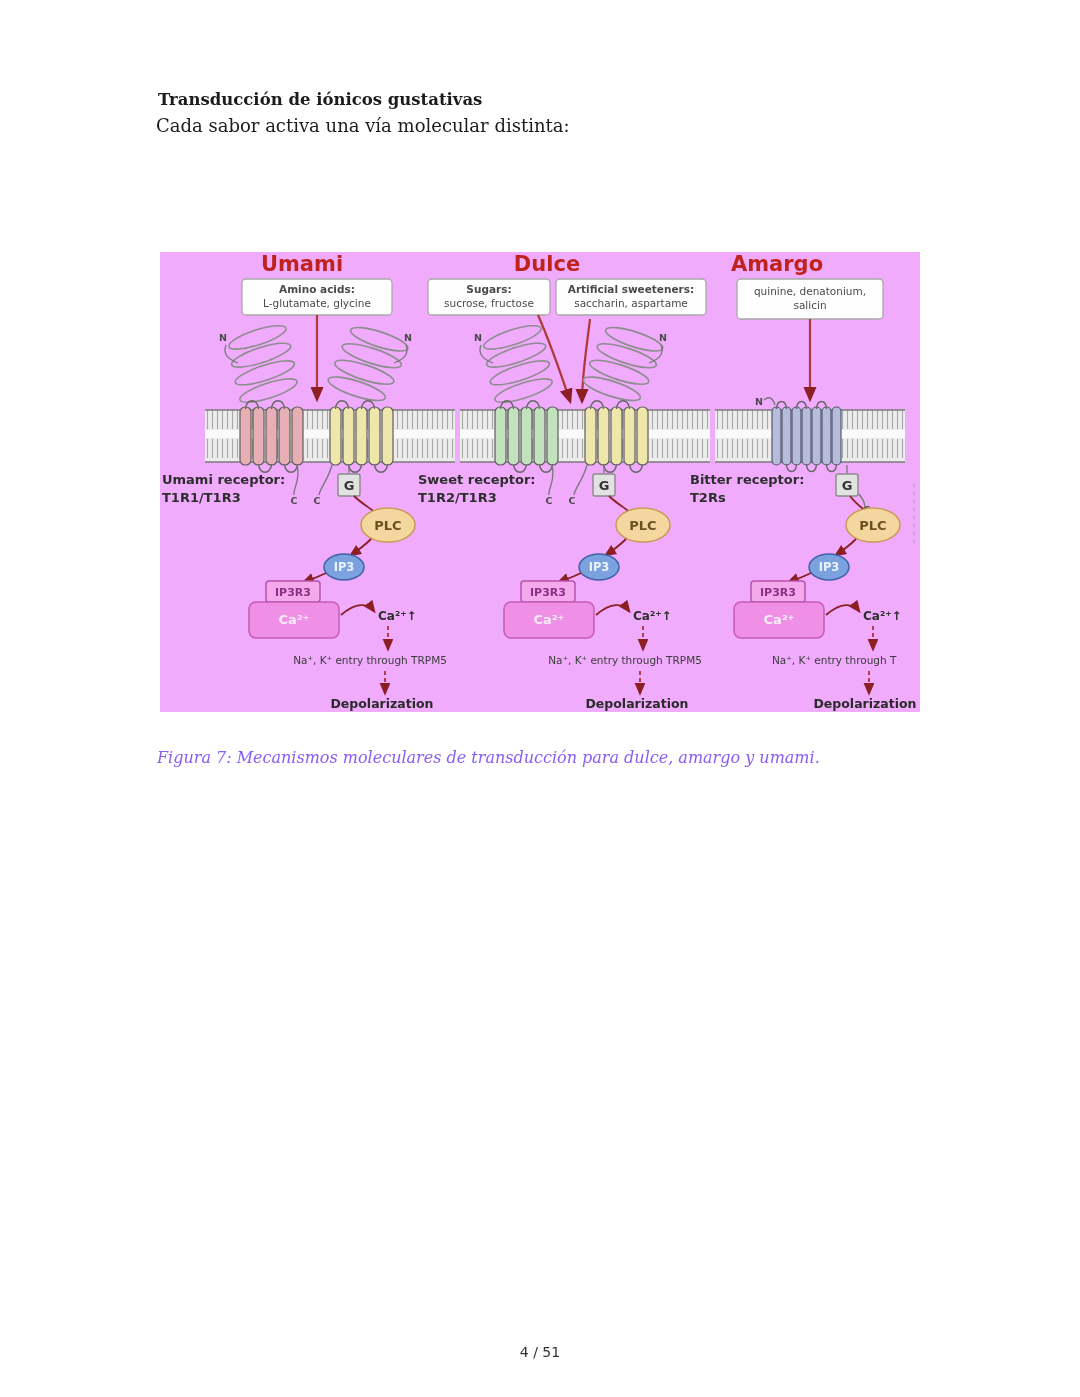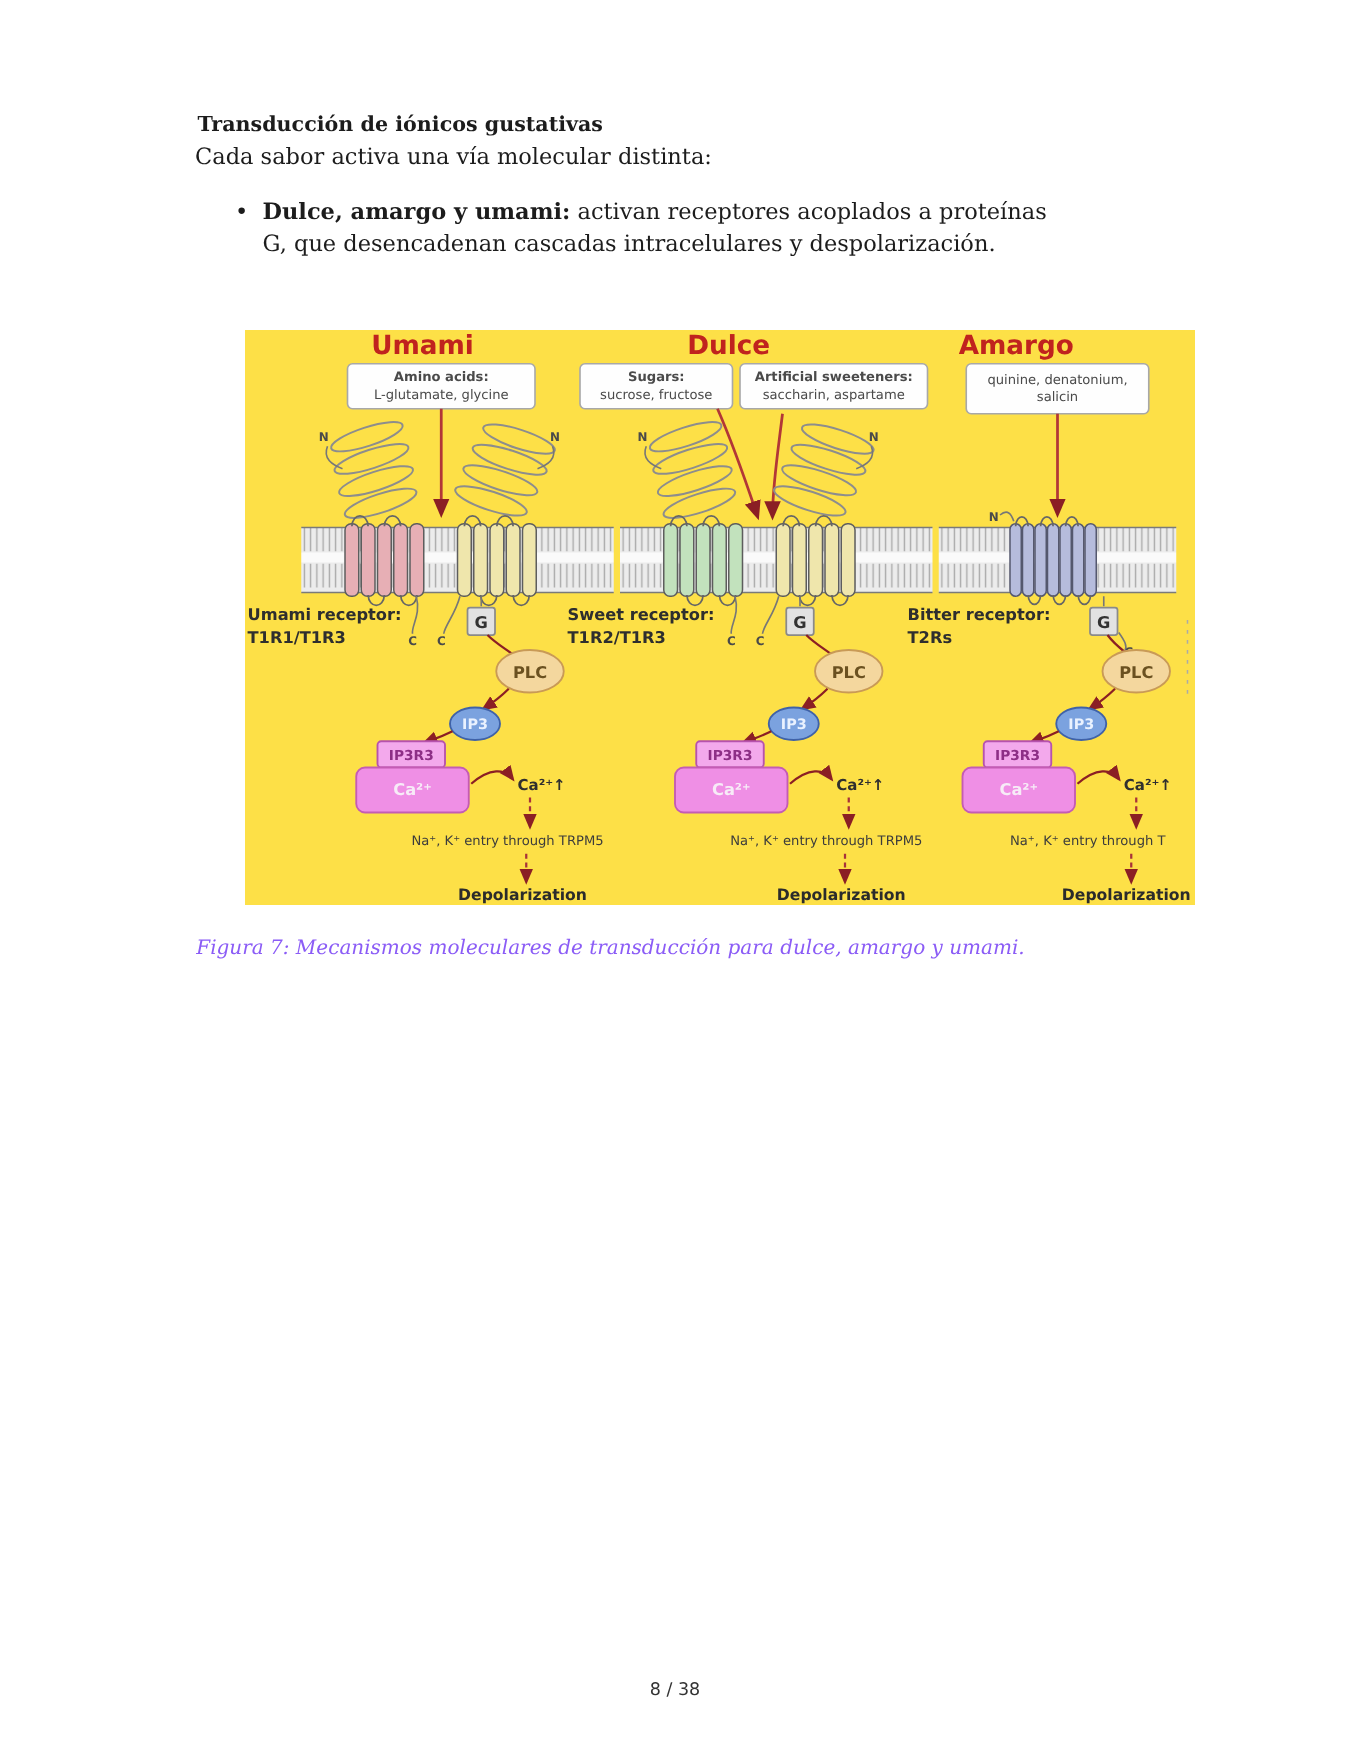--- a/index.html
+++ b/index.html
@@ -7,21 +7,21 @@
     width:1080px;height:1397px;background:#ffffff;position:relative;
     font-family:"DejaVu Serif", serif;color:#1c1c1c;overflow:hidden;
   }
   .heading{position:absolute;left:158px;top:90px;font-size:16.5px;font-weight:bold;margin:0;}
   .intro{position:absolute;left:156px;top:115px;font-size:18px;margin:0;}
   .bullets{position:absolute;left:186px;top:157px;width:655px;margin:0;padding:0;list-style:none;
     font-size:18px;line-height:26px;}
   .bullets li{position:relative;padding-left:24px;margin:0;}
   .bullets li::before{content:"•";position:absolute;left:2px;top:0;}
   .bullets b{font-weight:bold;}
-  .figure{position:absolute;left:160px;top:264px;width:760px;height:460px;background:#fde047;margin-left:36px;}
+  .figure{position:absolute;left:160px;top:252px;width:760px;height:460px;background:#f0abfc;}
   .figure svg text{font-family:"DejaVu Sans", sans-serif;}
   .caption{position:absolute;left:157px;top:748px;font-size:16px;margin:0;font-style:italic;color:#8b5cf6;}
   .pagenum{position:absolute;left:0;top:1344px;width:100%;text-align:center;
     font-family:"DejaVu Sans", sans-serif;font-size:14px;color:#333;}
   .t-title{font-size:21px;font-weight:bold;}
   .t-box1{font-size:10.5px;font-weight:bold;fill:#4a4a4a;}
   .t-box2{font-size:10.5px;fill:#4a4a4a;}
   .t-rec{font-size:13px;font-weight:bold;fill:#2e2e2e;}
   .t-nc{font-size:9.5px;font-weight:bold;fill:#4a4a4a;}
   .t-g{font-size:13px;font-weight:bold;fill:#333;}
@@ -43,21 +43,20 @@
 </style>
 </head>
 <body>
 
 <div>
 
   <h2 class="heading">Transducción de iónicos gustativas</h2>
   <p class="intro">Cada sabor activa una vía molecular distinta:</p>
 
   <ul class="bullets">
-    <li><b>Dulce, amargo y umami:</b><span> activan receptores acoplados a proteínas G, que desencadenan cascadas intracelulares y despolarización.</span></li>
   </ul>
 
   <div class="figure">
     <svg viewBox="0 0 760 460" width="760" height="460">
       <defs>
         <marker id="arr" markerWidth="9" markerHeight="8" refX="5.5" refY="3" orient="auto">
           <path d="M0,0 L7,3 L0,6 z" fill="#8b1f24"></path>
         </marker>
         <pattern id="mem" width="5" height="52" patternUnits="userSpaceOnUse">
           <rect width="5" height="52" fill="#ececec"></rect>
@@ -269,15 +268,15 @@
           <text class="t-depol" x="705" y="456" text-anchor="middle">Depolarization</text>
         </g>
 
         <line x1="754" y1="232" x2="754" y2="296" stroke="#aaa" stroke-width="1.2" stroke-dasharray="3 5"></line>
       </g>
     </svg>
   </div>
 
   <p class="caption"><em>Figura 7: Mecanismos moleculares de transducción para dulce, amargo y umami.</em></p>
 
-  <div class="pagenum">8 / 38</div>
+  <div class="pagenum">4 / 51</div>
 
 </div>
 
 </body></html>

